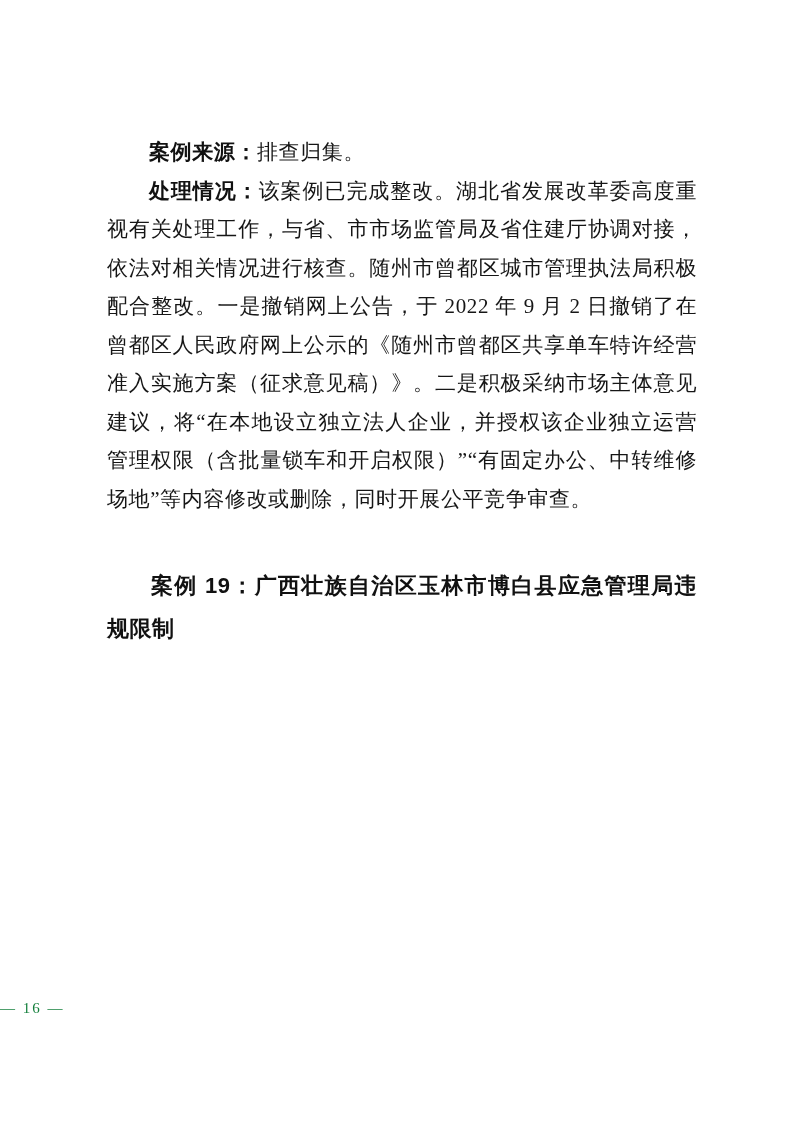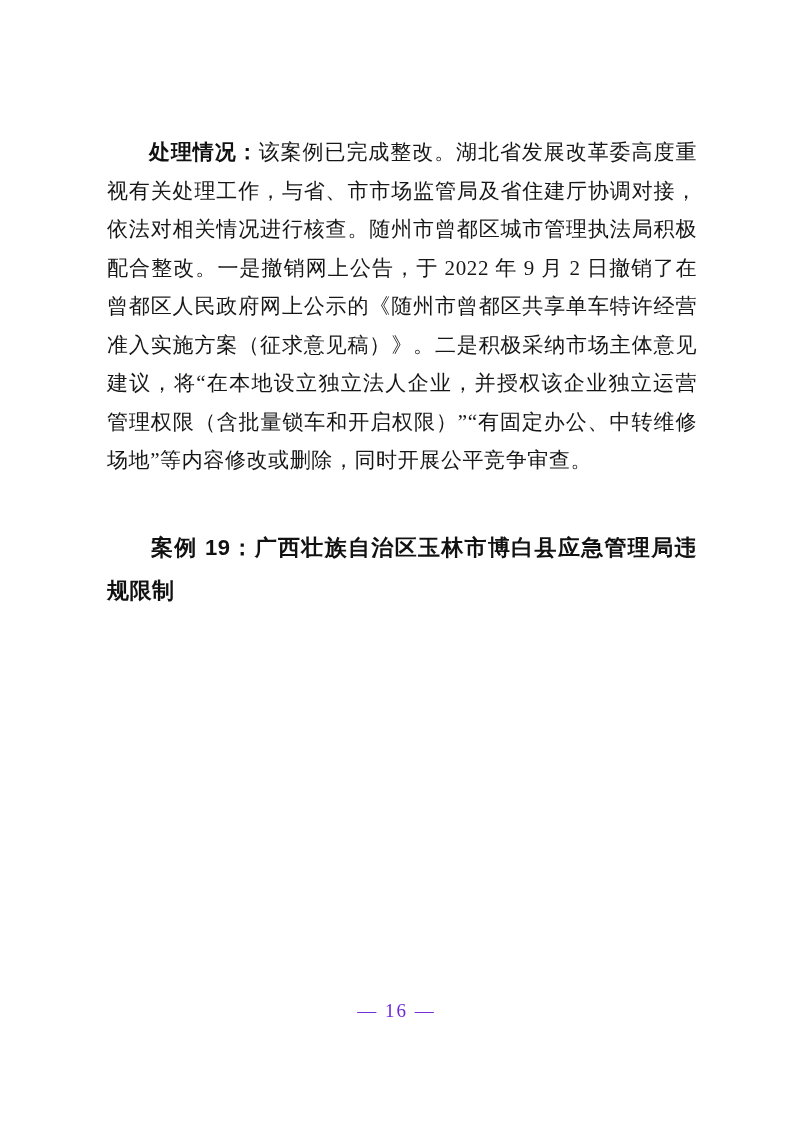--- a/index.html
+++ b/index.html
@@ -50,34 +50,34 @@
   .inline-label {
     font-family: "Liberation Sans", "DejaVu Sans", sans-serif;
     font-weight: bold;
     color: #111111;
   }
   .page-number {
     position: absolute;
     left: 0;
     top: 1000px;
     width: 100%;
-    text-align: center;
-    font-size: 19px;
+    font-size: 15px;
     letter-spacing: 2px;
-    color: #6d28d9;
+    color: #15803d;
   }
 </style>
 </head>
 <body>
 
 <div class="page">
   <div class="content">
 
 
 
+    <p class="para"><span class="inline-label">案例来源：</span><span>排查归集。</span></p>
 
     <p class="para"><span class="inline-label">处理情况：</span><span>该案例已完成整改。湖北省发展改革委高度重视有关处理工作，与省、市市场监管局及省住建厅协调对接，依法对相关情况进行核查。随州市曾都区城市管理执法局积极配合整改。一是撤销网上公告，于 2022 年 9 月 2 日撤销了在曾都区人民政府网上公示的《随州市曾都区共享单车特许经营准入实施方案（征求意见稿）》。二是积极采纳市场主体意见建议，将“在本地设立独立法人企业，并授权该企业独立运营管理权限（含批量锁车和开启权限）”“有固定办公、中转维修场地”等内容修改或删除，同时开展公平竞争审查。</span></p>
 
     <h2 class="heading heading-next">案例 19：广西壮族自治区玉林市博白县应急管理局违规限制</h2>
 
   </div>
 
   <div class="page-number">— 16 —</div>
 </div>
 

